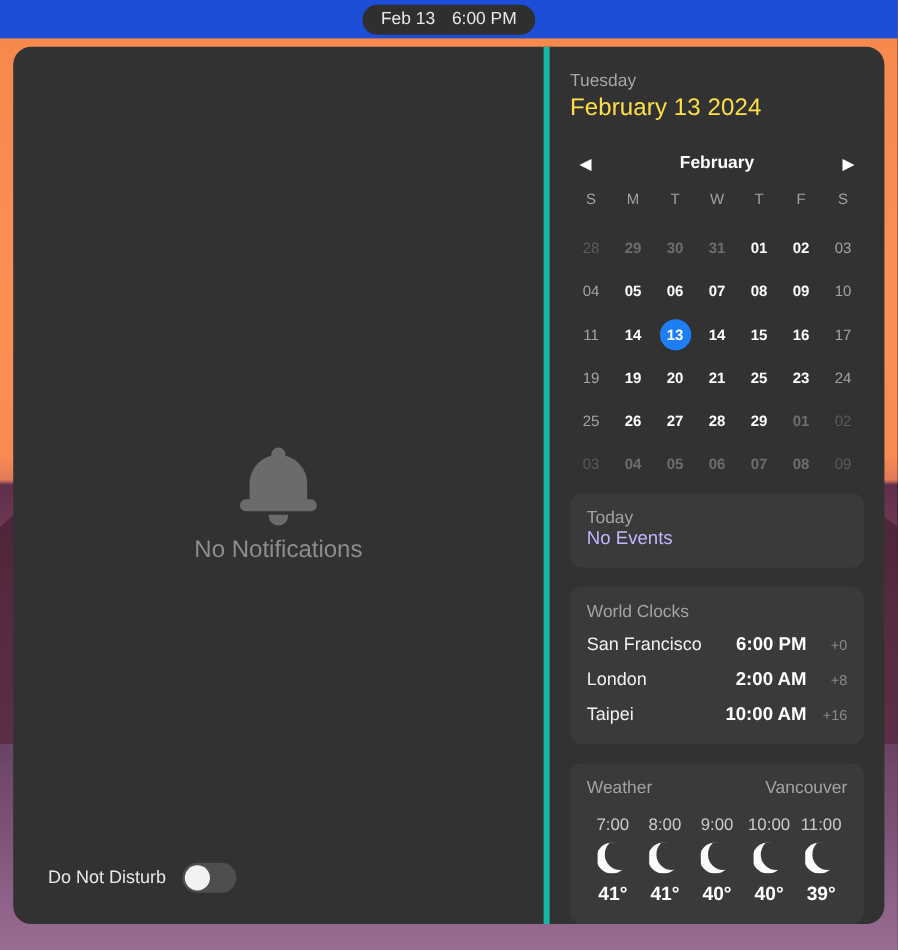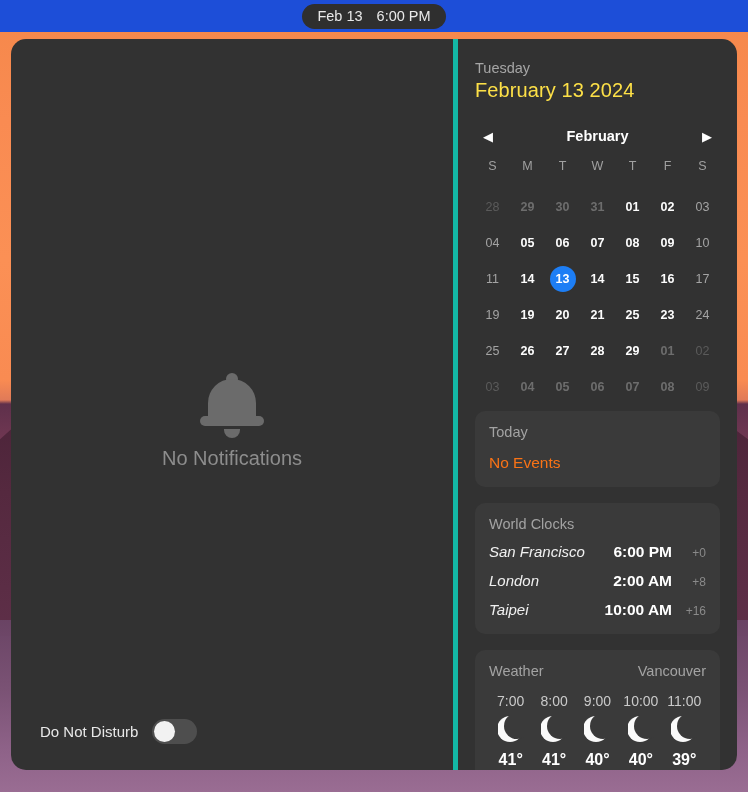--- a/index.html
+++ b/index.html
@@ -221,27 +221,27 @@
     background: #3a3a3a;
     border-radius: 10px;
     margin-top: 16px;
     padding: 13px 14px 15px 14px;
   }
   .card-title { color: #a3a3a3; font-size: 14.5px; }
   .card-head {
     display: flex; align-items: baseline; justify-content: space-between;
   }
   .card-head-right { color: #a3a3a3; font-size: 14.5px; }
-  #no-events { color: #f97316; font-size: 15.5px; margin-top: 14px; }
+  #no-events { color: #c4b5fd; font-size: 15.5px; }
 
   .clock-row {
     display: flex; align-items: baseline;
     margin-top: 11px;
   }
-  .clock-city { color: #f0f0f0; font-size: 15px; flex: 1; font-style: italic; }
+  .clock-city { color: #f0f0f0; font-size: 15px; flex: 1; }
   .clock-time { color: #fff; font-size: 15.5px; font-weight: bold; }
   .clock-off  { color: #8a8a8a; font-size: 12px; width: 34px; text-align: right; }
 
   #hours {
     display: grid;
     grid-template-columns: repeat(5, 1fr);
     margin-top: 14px;
   }
   .hour-col { text-align: center; }
   .hour-label { color: #cacaca; font-size: 14px; }

